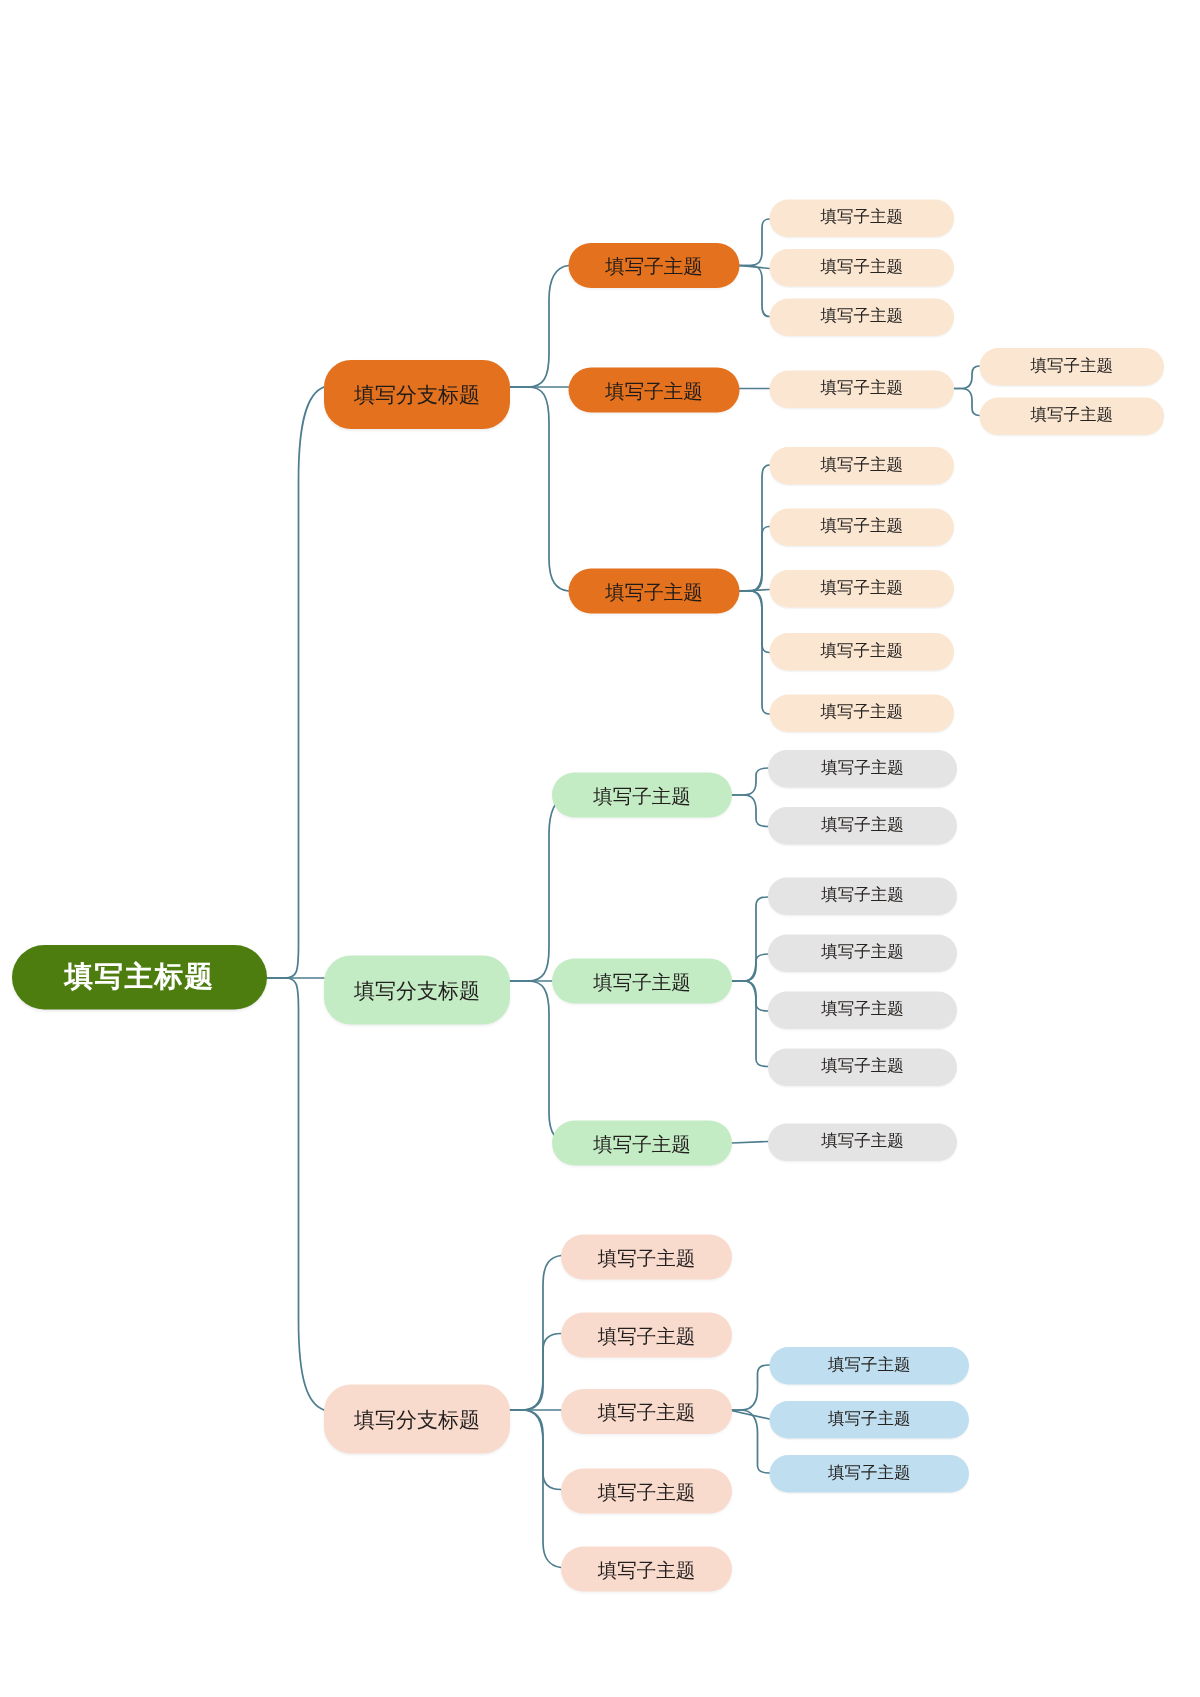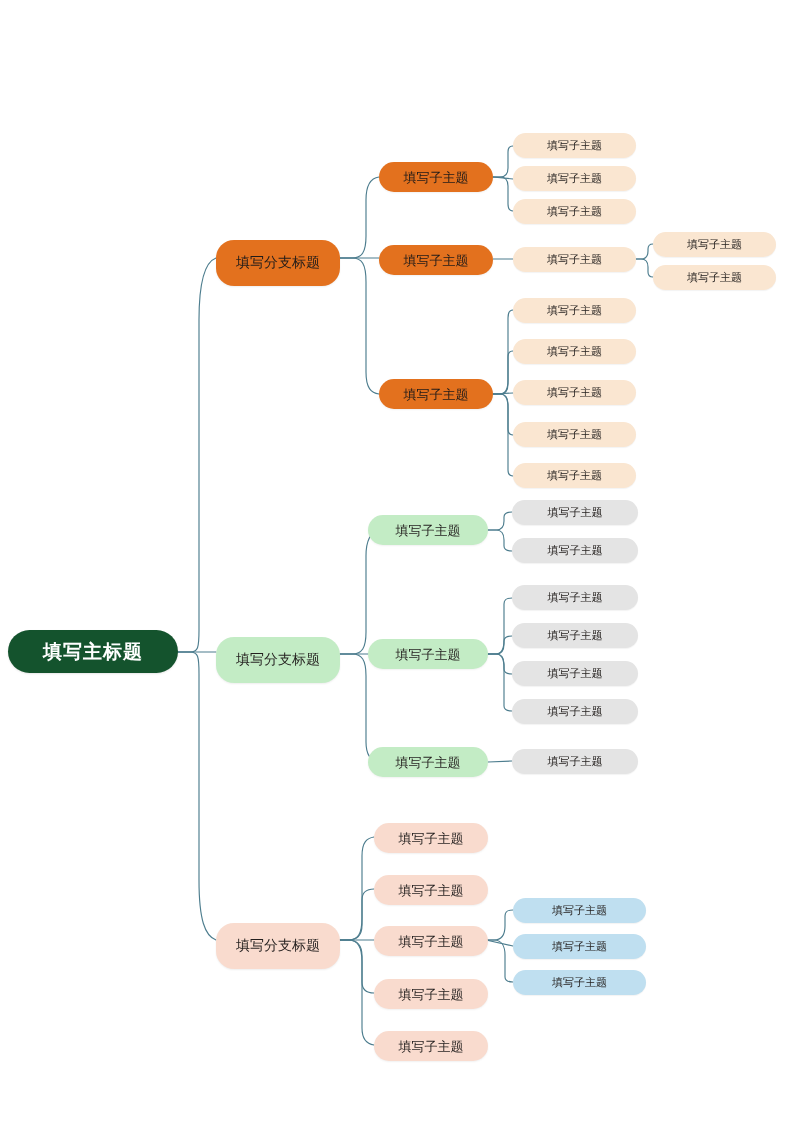--- a/index.html
+++ b/index.html
@@ -24,29 +24,28 @@
   .node {
     position: absolute;
     display: flex;
     align-items: center;
     justify-content: center;
     text-align: center;
     white-space: nowrap;
     color: #231f1e;
     line-height: 1;
     z-index: 2;
-    font-family: Liberation Serif, serif;
   }
 
   
   .n-root {
     left: 8px; top: 630px;
     width: 170px; height: 43px;
     border-radius: 22px;
-    background: #14532d;
+    background: #4d7c0f;
     color: #ffffff;
     font-size: 19px;
     font-weight: bold;
     letter-spacing: 1px;
     box-shadow: 0 1px 2px rgba(0,0,0,0.10);
   }
 
   
   .n-branch {
     height: 46px;

